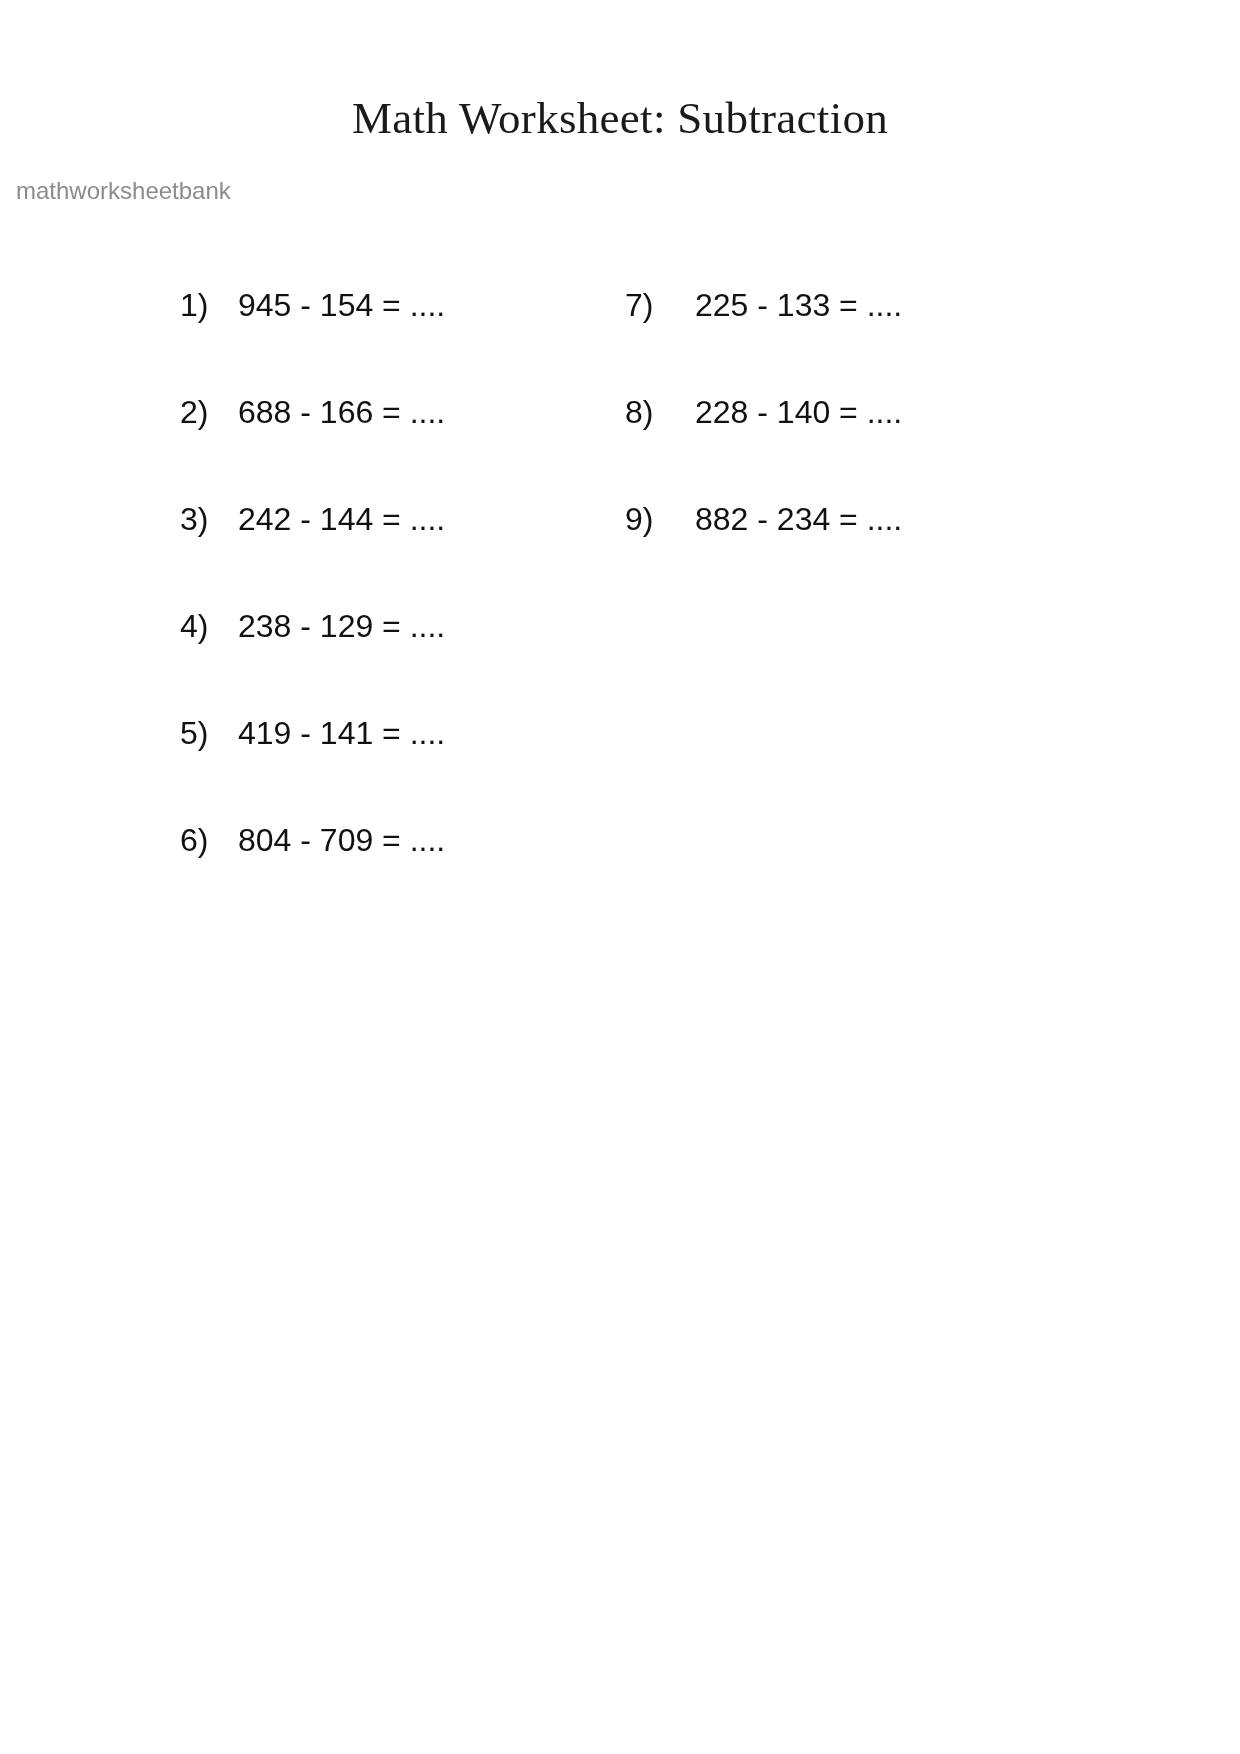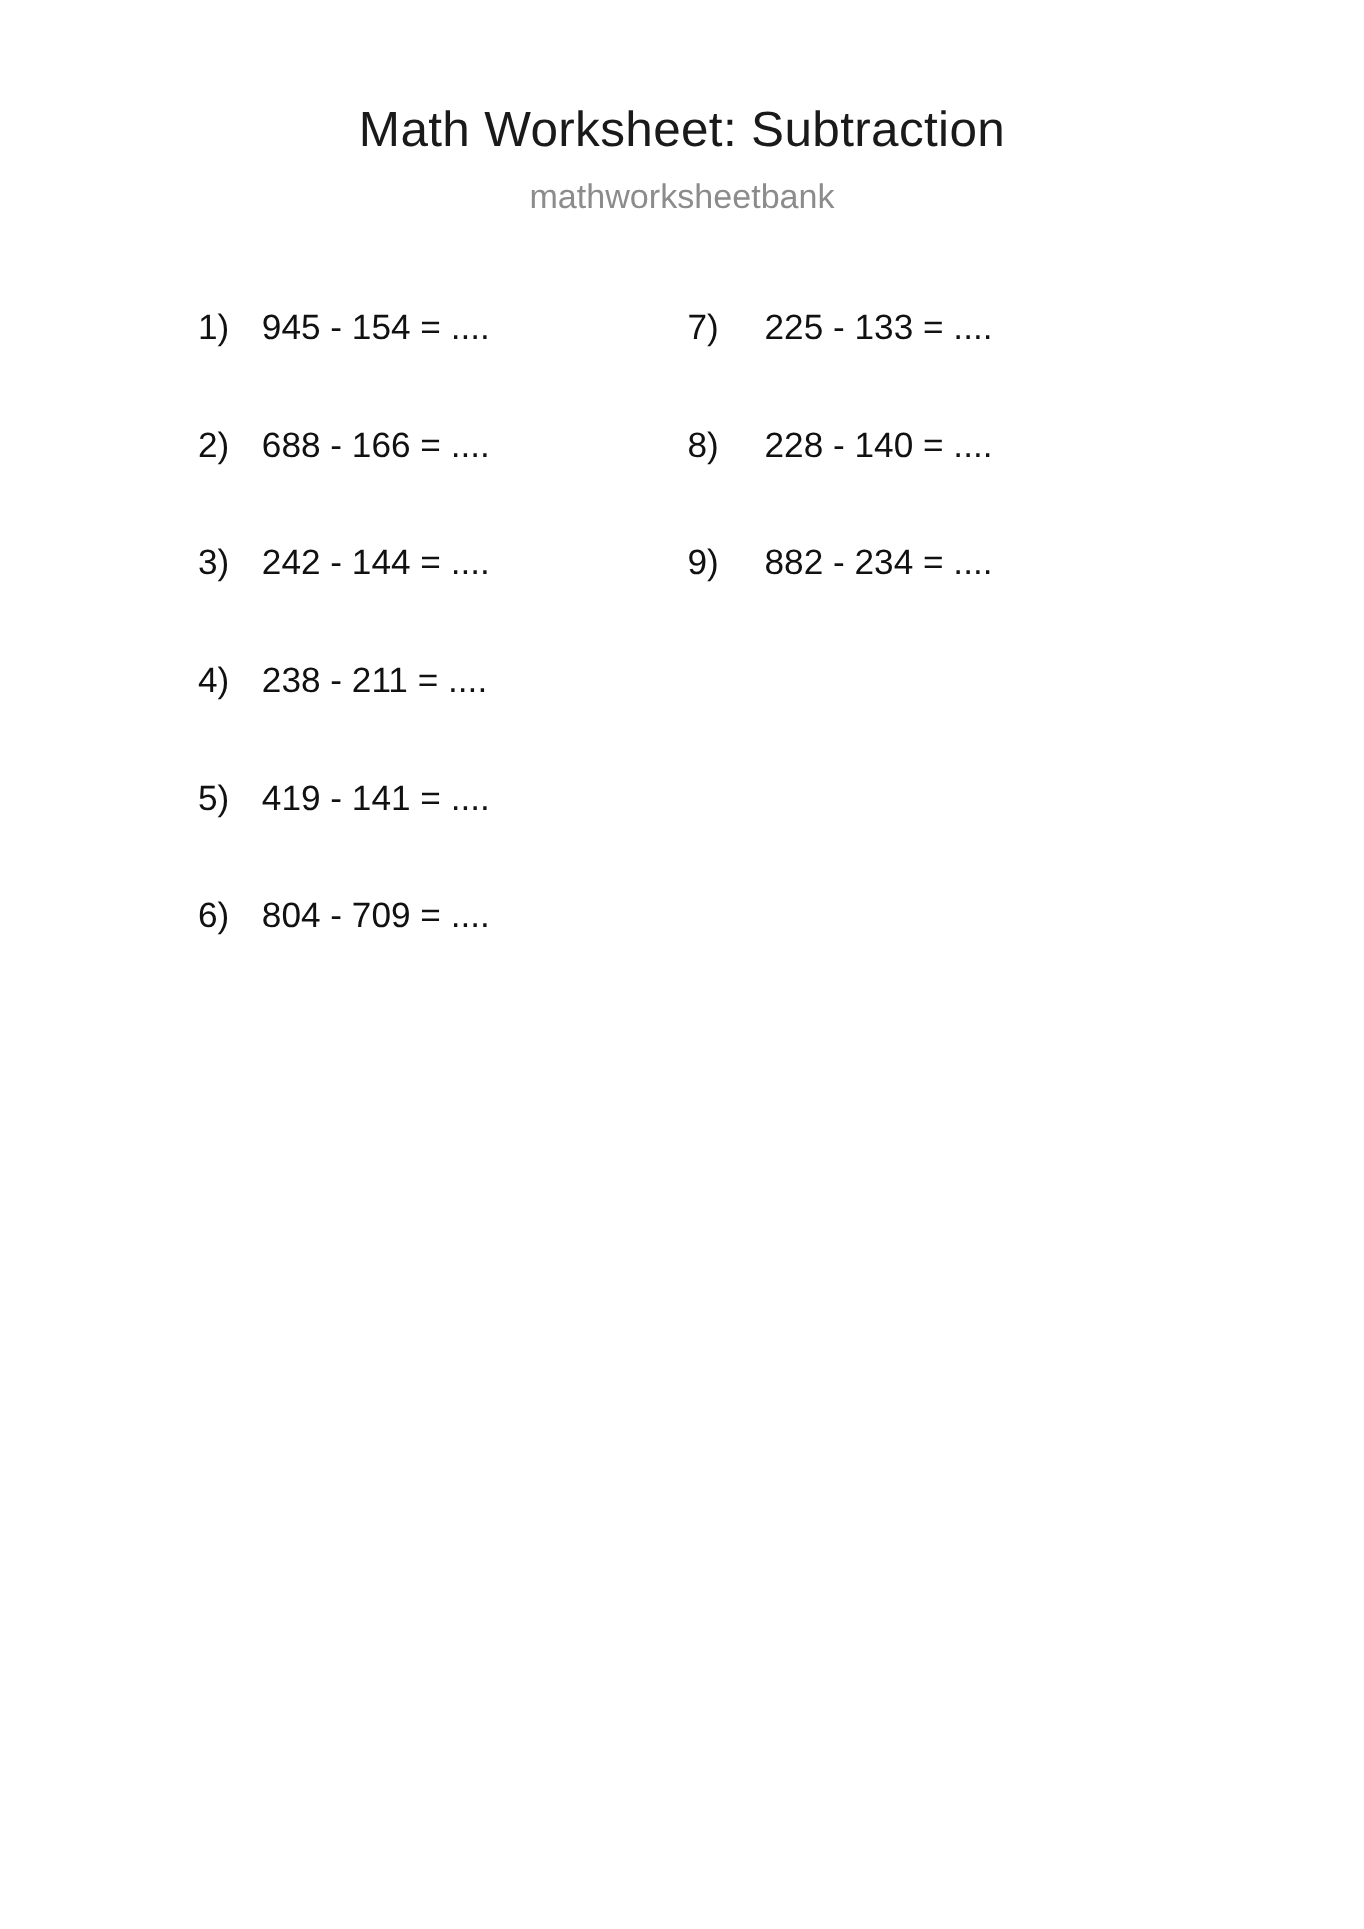--- a/index.html
+++ b/index.html
@@ -23,27 +23,28 @@
     position: relative;
   }
   .title {
     text-align: center;
     font-size: 45px;
     font-weight: normal;
     color: #1a1a1a;
     margin: 0;
     padding-top: 92px;
     letter-spacing: 0.3px;
+    font-family: Liberation Serif, serif;
   }
   .subtitle {
-    text-align: center;
-    font-size: 31px;
+    text-align: left;
+    font-size: 24px;
     font-weight: normal;
     color: #8c8c8c;
-    margin: 0;
+    margin: 16px;
     padding-top: 17px;
   }
   .problems {
     margin-top: 82px;
     display: flex;
     flex-direction: row;
     align-items: flex-start;
   }
   .col {
     display: flex;
@@ -101,21 +102,21 @@
         <span class="expr">688 - 166 = ....</span>
       </div>
 
       <div class="problem">
         <span class="num">3)</span>
         <span class="expr">242 - 144 = ....</span>
       </div>
 
       <div class="problem">
         <span class="num">4)</span>
-        <span class="expr">238 - 211 = ....</span>
+        <span class="expr">238 - 129 = ....</span>
       </div>
 
       <div class="problem">
         <span class="num">5)</span>
         <span class="expr">419 - 141 = ....</span>
       </div>
 
       <div class="problem">
         <span class="num">6)</span>
         <span class="expr">804 - 709 = ....</span>

